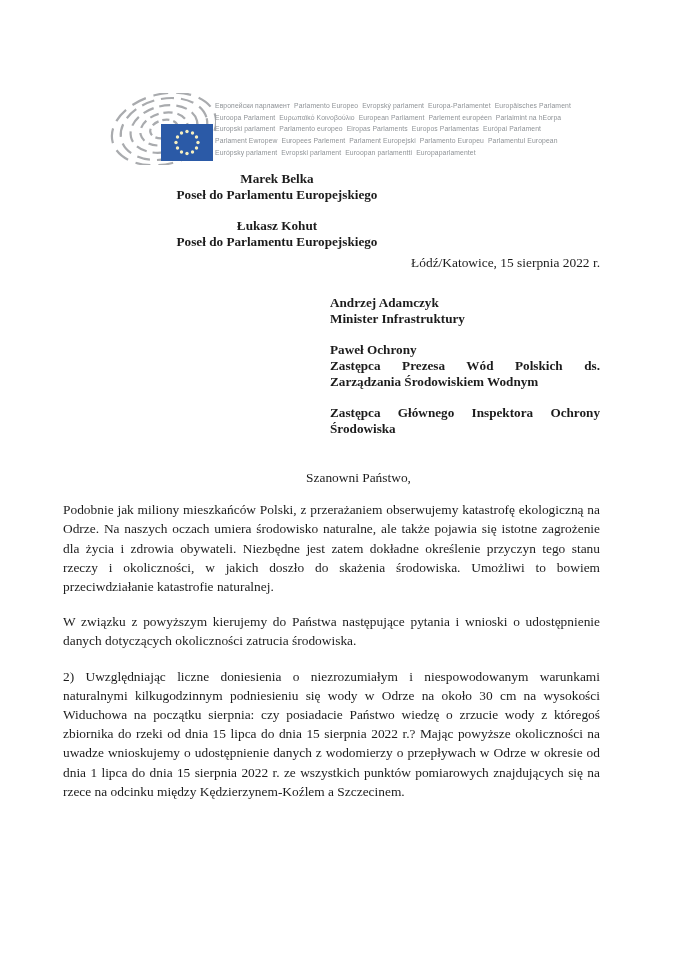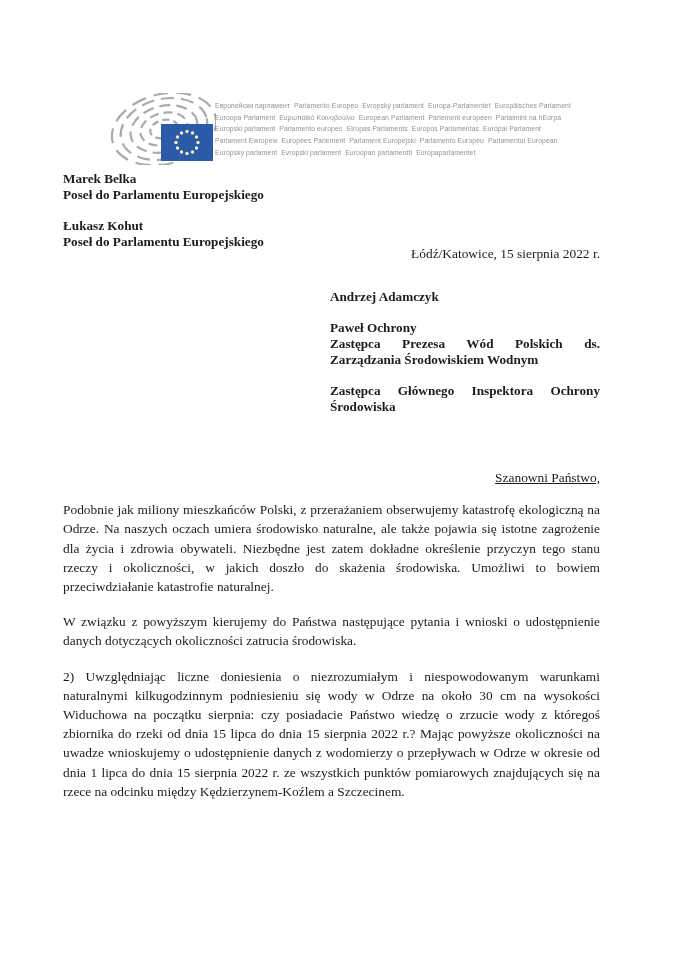--- a/index.html
+++ b/index.html
@@ -40,44 +40,45 @@
     font-size: 6.8px;
     line-height: 11.7px;
     color: #8f9397;
     letter-spacing: 0.1px;
   }
   .logo-wordmark .line { white-space: pre; }
 
   
   .senders {
     position: absolute;
-    left: 63px;
+    left: 77px;
     top: 171px;
     width: 400px;
     font-weight: bold;
     font-size: 13.2px;
     line-height: 16px;
+    text-align: center;
   }
   .sender-block { margin-bottom: 15px; }
 
   
   .dateline {
     position: absolute;
     left: 63px;
-    top: 246px;
+    top: 255px;
     width: 537px;
     text-align: right;
     font-size: 13.4px;
   }
 
   
   .recipients {
     position: absolute;
     left: 330px;
-    top: 289px;
+    top: 295px;
     width: 270px;
     font-weight: bold;
     font-size: 13.2px;
     line-height: 16px;
   }
   .recipient-block { margin-bottom: 15px; }
   .recipient-title { text-align: justify; }
 
   
   .body-text {
@@ -85,22 +86,21 @@
     left: 63px;
     top: 468px;
     width: 537px;
     font-size: 13.4px;
     line-height: 19.2px;
     text-align: justify;
   }
   .salutation {
     text-indent: 54px;
     margin: 0 0 13px 0;
-    text-align: right;
-    text-decoration: underline;
+    text-align: center;
   }
   .body-text p.para { margin: 0 0 16px 0; }
 </style>
 </head>
 <body>
 
 <div class="page">
 
   <div class="logo-graphic">
     <svg class="arcs" width="112" height="72" viewBox="0 0 112 72" aria-hidden="true">
@@ -149,20 +149,21 @@
       <div>Łukasz Kohut</div>
       <div>Poseł do Parlamentu Europejskiego</div>
     </div>
   </div>
 
   <div class="dateline">Łódź/Katowice, 15 sierpnia 2022 r.</div>
 
   <div class="recipients">
     <div class="recipient-block">
       <div>Andrzej Adamczyk</div>
+      <div class="recipient-title">Minister Infrastruktury</div>
     </div>
     <div class="recipient-block">
       <div>Paweł Ochrony</div>
       <div class="recipient-title">Zastępca Prezesa Wód Polskich ds. Zarządzania Środowiskiem Wodnym</div>
     </div>
     <div class="recipient-block">
       <div class="recipient-title">Zastępca Głównego Inspektora Ochrony Środowiska</div>
     </div>
   </div>
 

